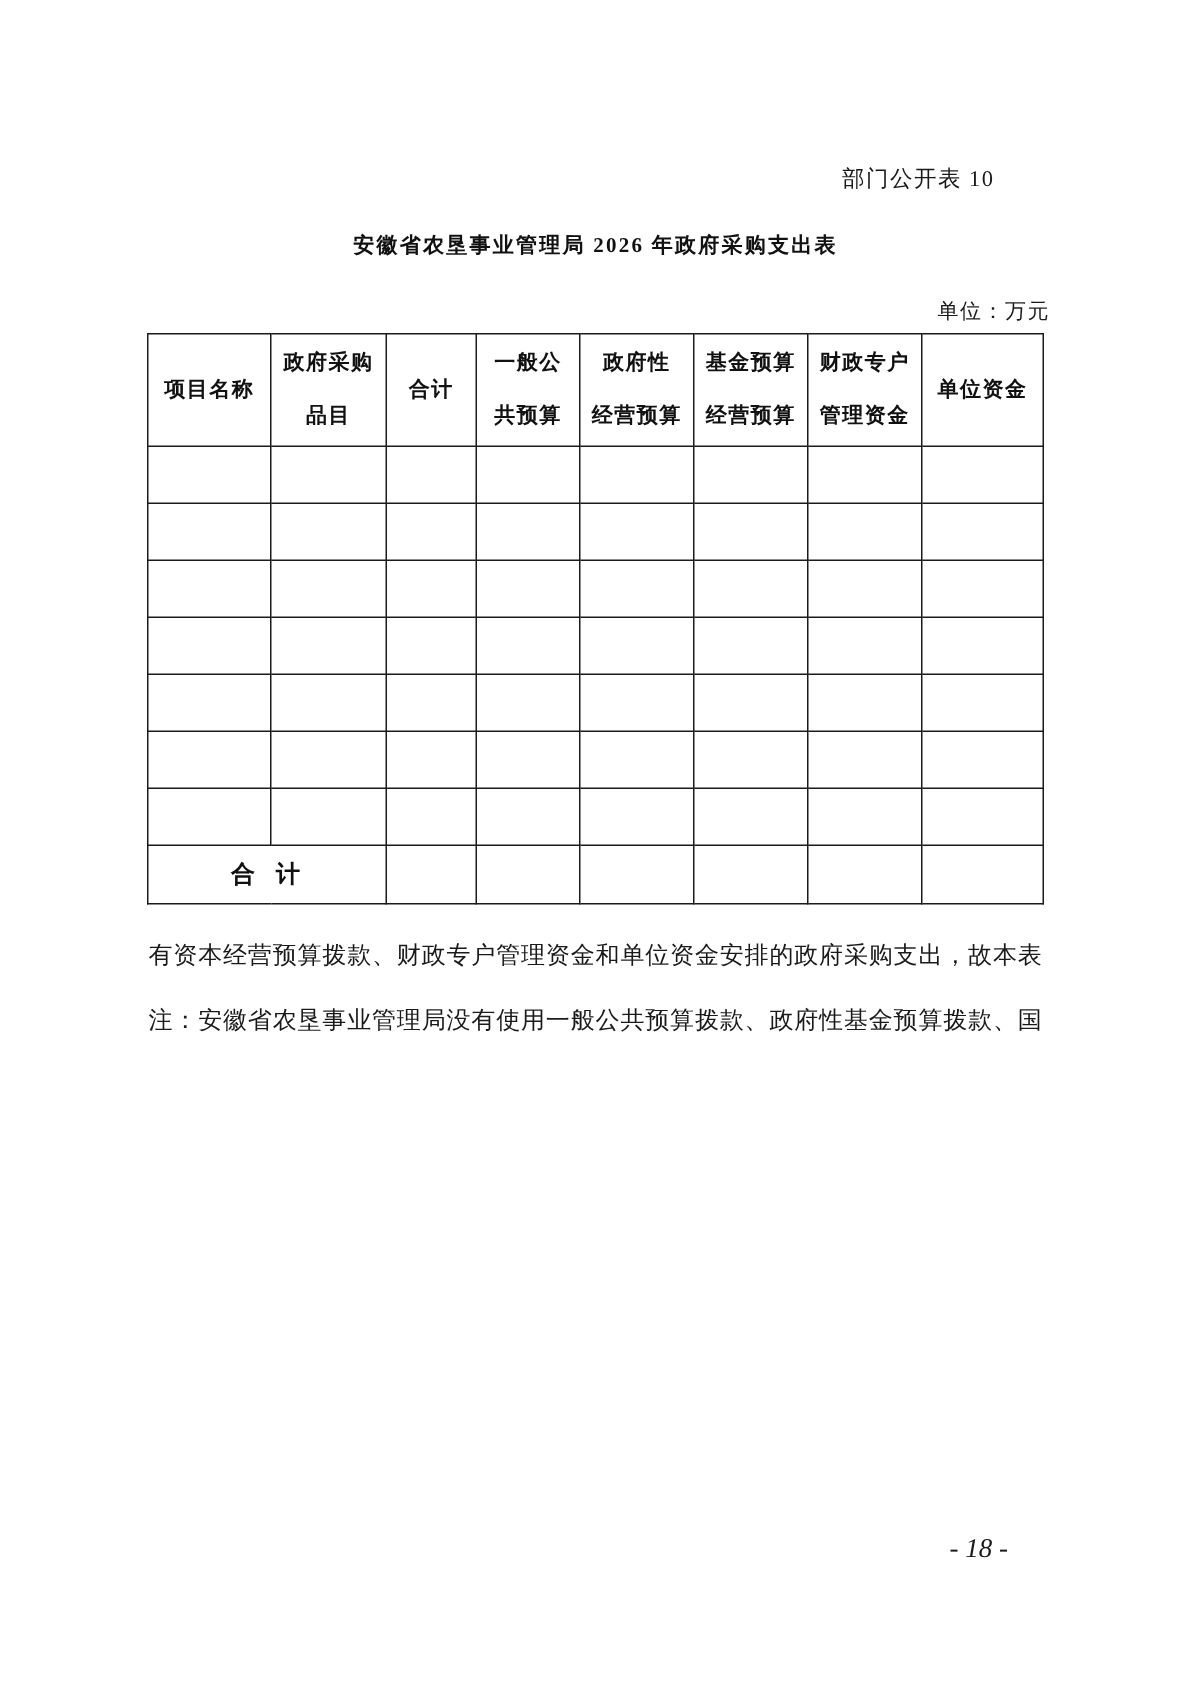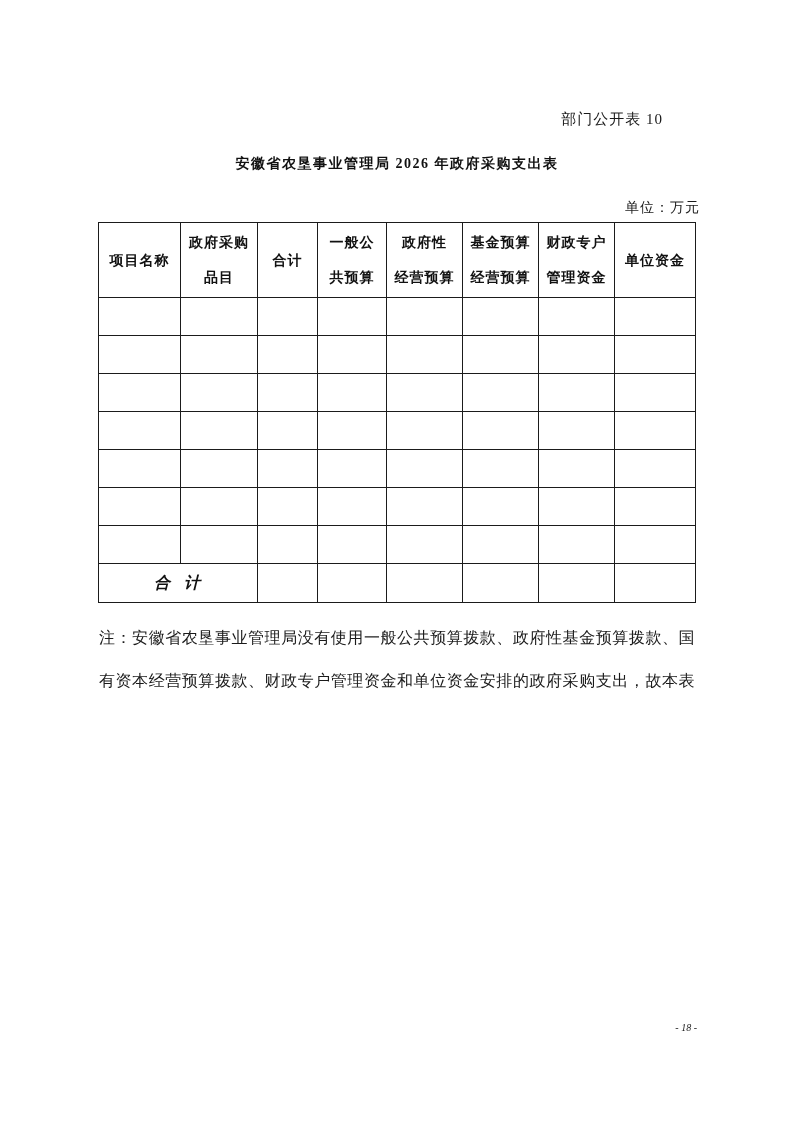--- a/index.html
+++ b/index.html
@@ -62,21 +62,21 @@
     text-align: center;
     vertical-align: middle;
     color: #111;
     border-radius: 14px;
   }
   .hl { line-height: 35px; letter-spacing: 1px; }
   .hl:empty { display: none; }
 
   tbody.empty-rows td { height: 38px; }
 
-  tr.total-row td { height: 39px; font-style: italic; }
+  tr.total-row td { height: 39px; }
   td.total-label-cell {
     font-size: 16px;
     font-weight: bold;
     text-align: center;
     vertical-align: middle;
     white-space: pre;
     letter-spacing: 2px;
     color: #111;
   }
 
@@ -96,22 +96,22 @@
     text-align: justify;
     text-align-last: justify;
     text-justify: inter-character;
   }
 
   .page-num {
     position: absolute;
     top: 1022px;
     left: 633px;
     width: 64px;
-    text-align: right;
-    font-size: 10px;
+    text-align: left;
+    font-size: 18px;
     white-space: pre;
     font-style: italic;
   }
 </style>
 </head>
 <body>
 
 <div class="doc-label">部门公开表 10</div>
 
 <div class="title">安徽省农垦事业管理局 2026 年政府采购支出表</div>
@@ -244,17 +244,17 @@
       <td></td>
       <td></td>
       <td></td>
       <td></td>
       <td></td>
     </tr>
   </tbody>
 </table>
 
 <div class="note">
+  <div class="note-line stretch">有资本经营预算拨款、财政专户管理资金和单位资金安排的政府采购支出，故本表</div>
   <div class="note-line stretch">注：安徽省农垦事业管理局没有使用一般公共预算拨款、政府性基金预算拨款、国</div>
-  <div class="note-line stretch">有资本经营预算拨款、财政专户管理资金和单位资金安排的政府采购支出，故本表</div>
 </div>
 
 <div class="page-num">- 18 -</div>
 
 </body></html>

